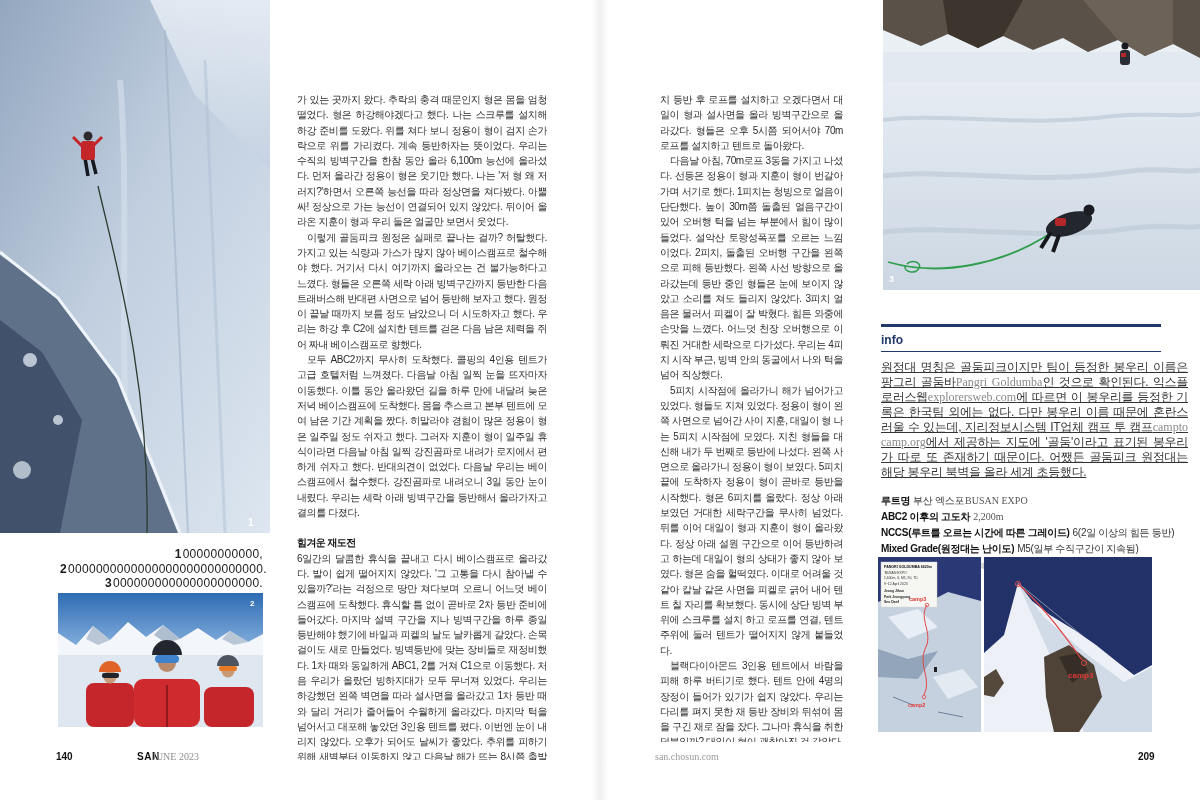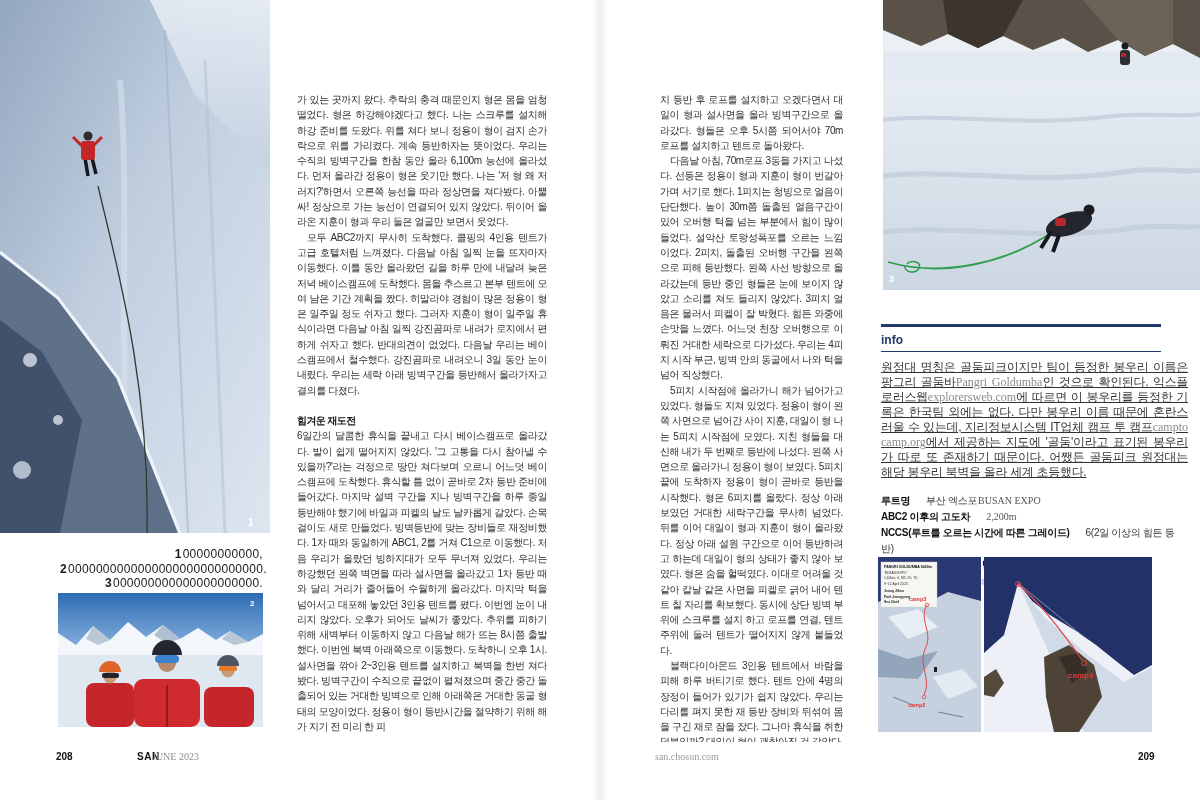--- a/index.html
+++ b/index.html
@@ -33,21 +33,21 @@
 
   
   .infobox{position:absolute;left:881px;top:324px;width:307px;}
   .rule-thick{height:3px;width:280px;background:#21386b;}
   .info-title{font-size:12px;font-weight:bold;color:#21386b;margin:6px 0 4px 0;}
   .rule-thin{height:1px;width:280px;background:#21386b;}
   .info-body{margin-top:8px;font-size:12px;line-height:15px;color:#333;text-align:justify;
              word-break:break-all;letter-spacing:-0.3px;text-decoration:underline;}
   .lat{font-family:"Liberation Serif","DejaVu Serif",serif;color:#8a8a8a;letter-spacing:0;}
   .specs{margin-top:13px;font-size:10px;line-height:16px;color:#222;letter-spacing:-0.3px;}
-  .spec b{margin-right:16px;color:#111;}
+  .spec b{margin-right:3px;color:#111;}
   .spec .val{color:#333;margin-right:1px;}
   .spec .vlat{font-family:Liberation Serif, serif;color:#555;letter-spacing:0;}
   .footnote{margin-top:4px;font-size:7.5px;color:#777;letter-spacing:-0.2px;}
 
   
   .footer-item{position:absolute;top:751px;font-size:10px;}
   #f-208{left:56px;font-weight:bold;color:#111;}
   #f-san{left:137px;font-weight:bold;color:#111;letter-spacing:0.5px;}
   #f-june{left:152px;color:#8d8d8d;font-family:"Liberation Serif","DejaVu Serif",serif;}
   #f-site{left:655px;color:#9a9a9a;font-family:"Liberation Serif","DejaVu Serif",serif;}
@@ -138,26 +138,27 @@
           <circle cx="170" cy="78" r="6.5" fill="#c79b78"></circle>
           <path d="M159,73 a11,11 0 0 1 22,0 z" fill="#4c5560"></path>
           <rect x="161" y="73" width="18" height="5" rx="2" fill="#e87a28"></rect>
         </g>
         <text class="plabel" x="192" y="13" font-size="8">2</text>
       </svg>
     </div>
 
     <div class="body-col" id="col1">
       <p>가 있는 곳까지 왔다. 추락의 충격 때문인지 형은 몸을 엄청 떨었다. 형은 하강해야겠다고 했다. 나는 스크루를 설치해 하강 준비를 도왔다. 위를 쳐다 보니 정용이 형이 검지 손가락으로 위를 가리켰다. 계속 등반하자는 뜻이었다. 우리는 수직의 빙벽구간을 한참 동안 올라 6,100m 능선에 올라섰다. 먼저 올라간 정용이 형은 웃기만 했다. 나는 '저 형 왜 저러지?'하면서 오른쪽 능선을 따라 정상면을 쳐다봤다. 아뿔싸! 정상으로 가는 능선이 연결되어 있지 않았다. 뒤이어 올라온 지훈이 형과 우리 둘은 얼굴만 보면서 웃었다.</p>
+      <p class="ind">이렇게 골둠피크 원정은 실패로 끝나는 걸까? 허탈했다. 가지고 있는 식량과 가스가 많지 않아 베이스캠프로 철수해야 했다. 거기서 다시 여기까지 올라오는 건 불가능하다고 느꼈다. 형들은 오른쪽 세락 아래 빙벽구간까지 등반한 다음 트래버스해 반대편 사면으로 넘어 등반해 보자고 했다. 원정이 끝날 때까지 보름 정도 남았으니 더 시도하자고 했다. 우리는 하강 후 C2에 설치한 텐트를 걷은 다음 남은 체력을 쥐어 짜내 베이스캠프로 향했다.</p>
       <p class="ind">모두 ABC2까지 무사히 도착했다. 콜핑의 4인용 텐트가 고급 호텔처럼 느껴졌다. 다음날 아침 일찍 눈을 뜨자마자 이동했다. 이틀 동안 올라왔던 길을 하루 만에 내달려 늦은 저녁 베이스캠프에 도착했다. 몸을 추스르고 본부 텐트에 모여 남은 기간 계획을 짰다. 히말라야 경험이 많은 정용이 형은 일주일 정도 쉬자고 했다. 그러자 지훈이 형이 일주일 휴식이라면 다음날 아침 일찍 강진곰파로 내려가 로지에서 편하게 쉬자고 했다. 반대의견이 없었다. 다음날 우리는 베이스캠프에서 철수했다. 강진곰파로 내려오니 3일 동안 눈이 내렸다. 우리는 세락 아래 빙벽구간을 등반해서 올라가자고 결의를 다졌다.</p>
       <h2 class="section">힘겨운 재도전</h2>
       <p>6일간의 달콤한 휴식을 끝내고 다시 베이스캠프로 올라갔다. 발이 쉽게 떨어지지 않았다. '그 고통을 다시 참아낼 수 있을까?'라는 걱정으로 땅만 쳐다보며 오르니 어느덧 베이스캠프에 도착했다. 휴식할 틈 없이 곧바로 2차 등반 준비에 들어갔다. 마지막 설벽 구간을 지나 빙벽구간을 하루 종일 등반해야 했기에 바일과 피켈의 날도 날카롭게 갈았다. 손목걸이도 새로 만들었다. 빙벽등반에 맞는 장비들로 재정비했다. 1차 때와 동일하게 ABC1, 2를 거쳐 C1으로 이동했다. 처음 우리가 올랐던 빙하지대가 모두 무너져 있었다. 우리는 하강했던 왼쪽 벽면을 따라 설사면을 올라갔고 1차 등반 때와 달리 거리가 줄어들어 수월하게 올라갔다. 마지막 턱을 넘어서고 대포해 놓았던 3인용 텐트를 폈다. 이번엔 눈이 내리지 않았다. 오후가 되어도 날씨가 좋았다. 추위를 피하기 위해 새벽부터 이동하지 않고 다음날 해가 뜨는 8시쯤 출발했다. 이번엔 북벽 아래쪽으로 이동했다. 도착하니 오후 1시. 설사면을 깎아 2~3인용 텐트를 설치하고 북벽을 한번 쳐다봤다. 빙벽구간이 수직으로 끝없이 펼쳐졌으며 중간 중간 돌출되어 있는 거대한 빙벽으로 인해 아래쪽은 거대한 동굴 형태의 모양이었다. 정용이 형이 등반시간을 절약하기 위해 해가 지기 전 미리 한 피</p>
     </div>
 
-    <span class="footer-item" id="f-208">208</span>
+    <span class="footer-item" id="f-208">140</span>
     <span class="footer-item" id="f-san">SAN</span>
     <span class="footer-item" id="f-june">JUNE 2023</span>
   </div>
 
   <div class="fold"></div>
 
   <div>
 
     <div class="body-col" id="col2">
       <p>치 등반 후 로프를 설치하고 오겠다면서 대일이 형과 설사면을 올라 빙벽구간으로 올라갔다. 형들은 오후 5시쯤 되어서야 70m 로프를 설치하고 텐트로 돌아왔다.</p>

